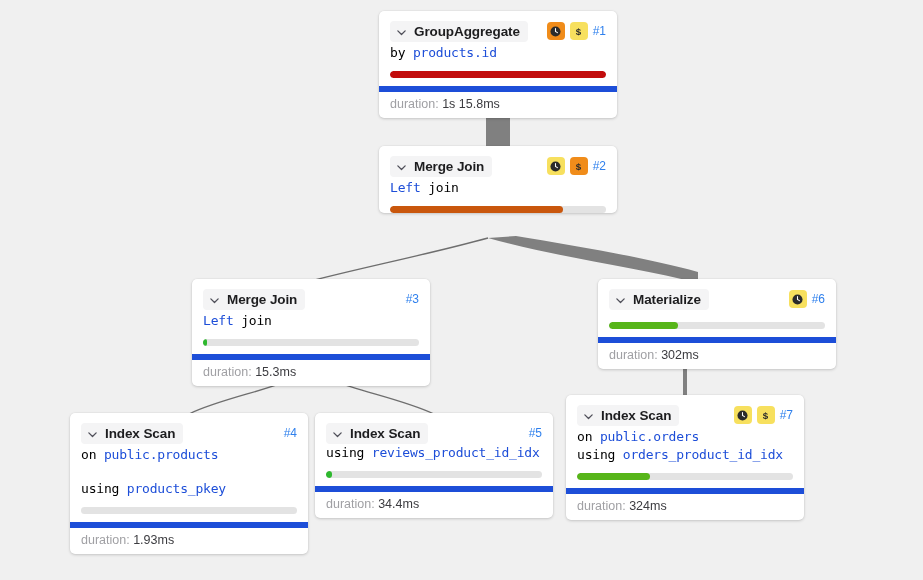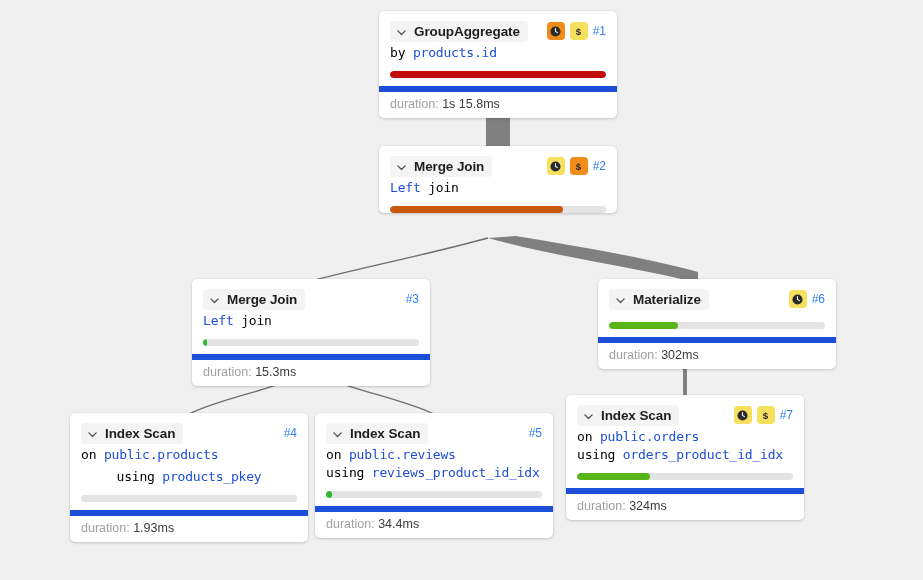--- a/index.html
+++ b/index.html
@@ -294,21 +294,21 @@
         <span class="node-title">Index Scan</span>
       </div>
       <div class="head-right">
         <span class="node-num">#4</span>
       </div>
     </div>
     <div class="sub">
       <span class="kw">on</span>
       <span class="val">public.products</span>
     </div>
-    <div class="sub" style="margin-top:4px;text-align:center;">
+    <div class="sub" style="margin-top:16px;">
       <span class="kw">using</span>
       <span class="val">products_pkey</span>
     </div>
     <div class="bar-wrap">
       <div class="bar-fill" style="width:0%; background:#2eb82e;"></div>
     </div>
     <div class="footer">
       <span>duration:</span>
       <span class="dval">1.93ms</span>
     </div>
@@ -320,24 +320,20 @@
         <span class="chevron">
           <svg width="13" height="13" viewBox="0 0 16 16">
               <path d="M3.5 6 L8 10.5 L12.5 6" fill="none" stroke="#50505a" stroke-width="1.6" stroke-linecap="round" stroke-linejoin="round"></path>
             </svg>
         </span>
         <span class="node-title">Index Scan</span>
       </div>
       <div class="head-right">
         <span class="node-num">#5</span>
       </div>
-    </div>
-    <div class="sub">
-      <span class="kw">on</span>
-      <span class="val">public.reviews</span>
     </div>
     <div class="sub" style="margin-top:0;">
       <span class="kw">using</span>
       <span class="val">reviews_product_id_idx</span>
     </div>
     <div class="bar-wrap">
       <div class="bar-fill" style="width:3%; background:#2eb82e;"></div>
     </div>
     <div class="footer">
       <span>duration:</span>

